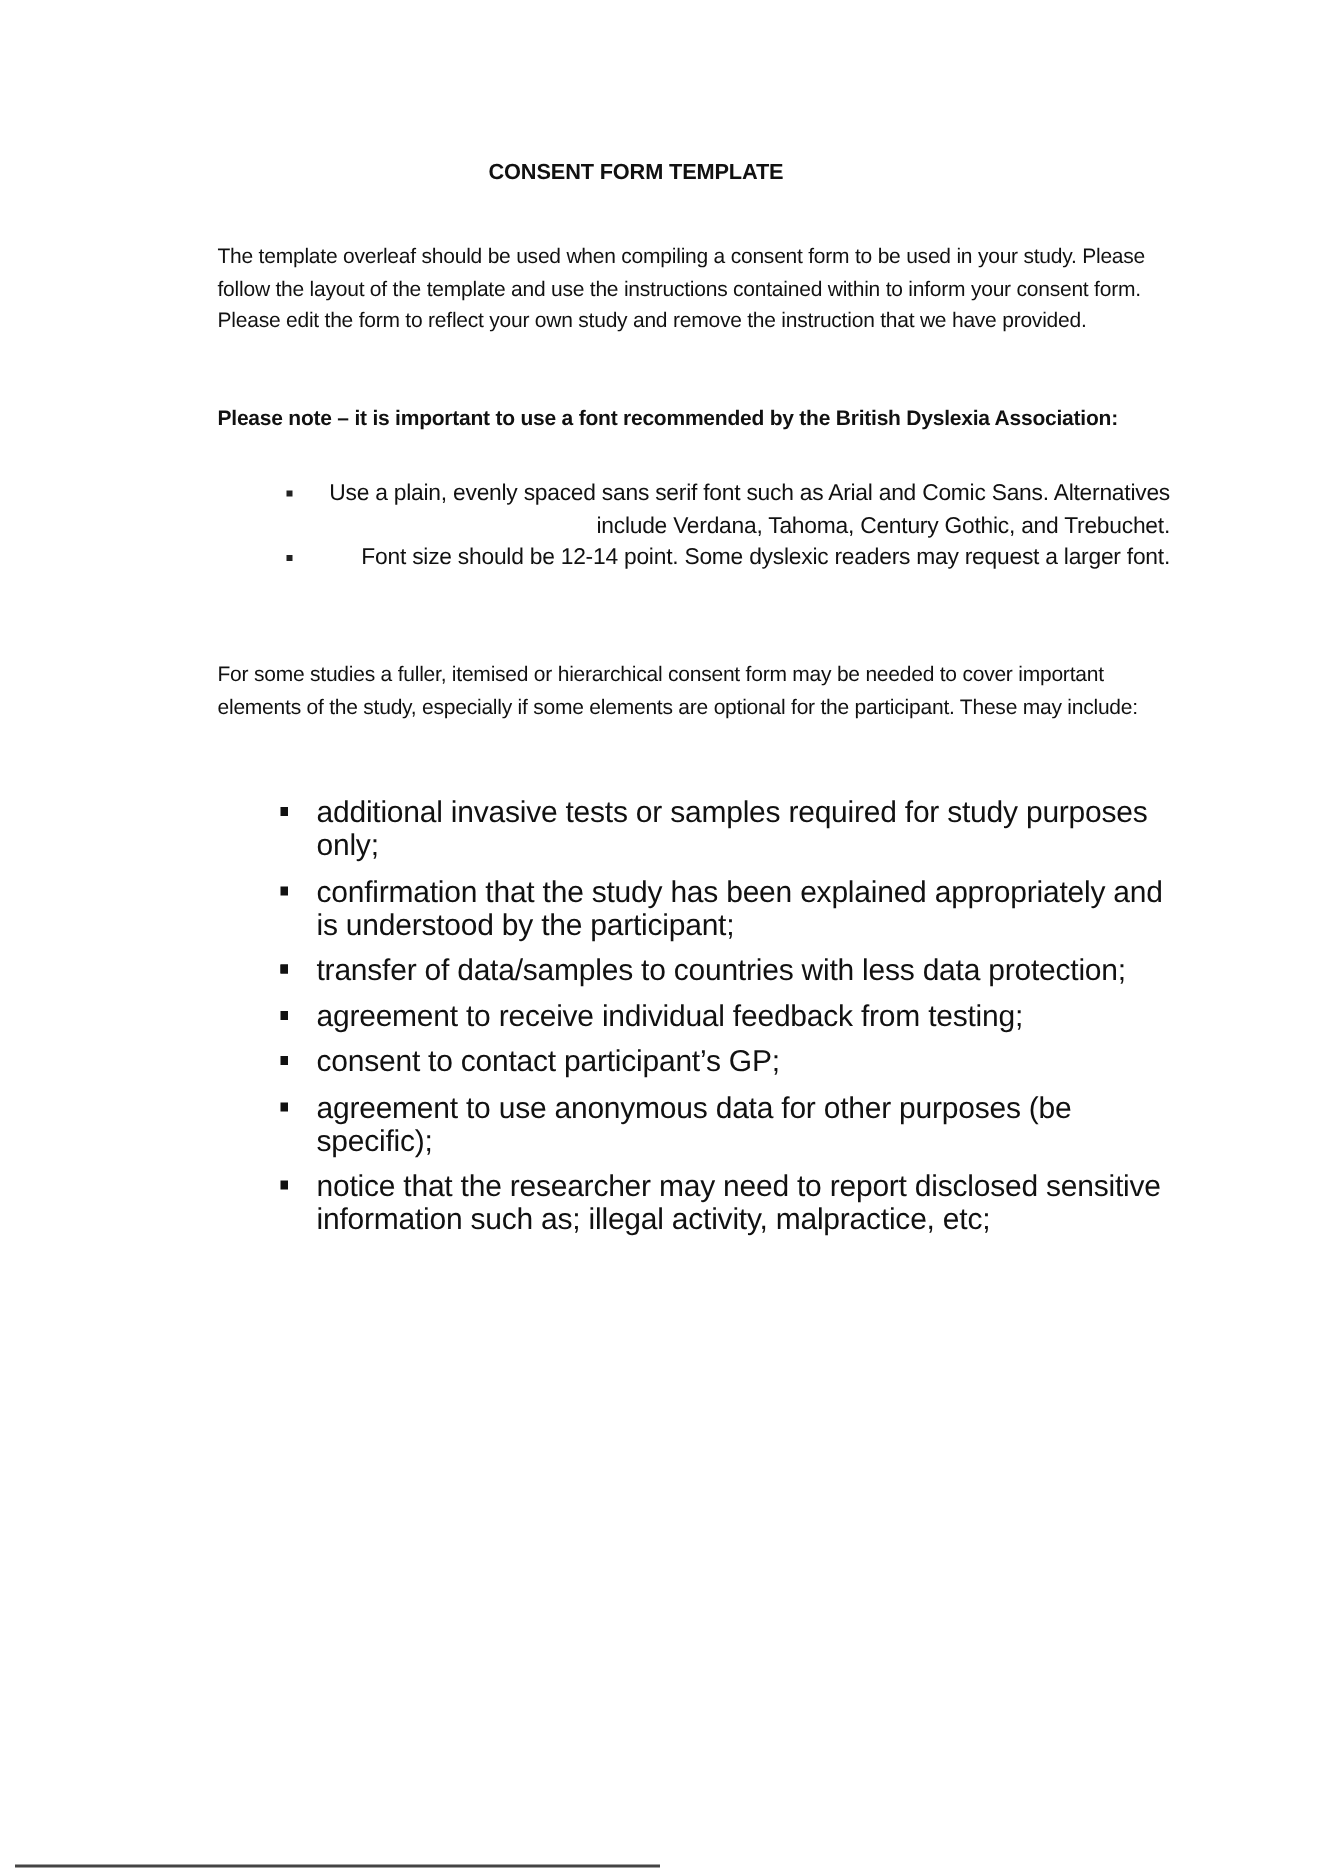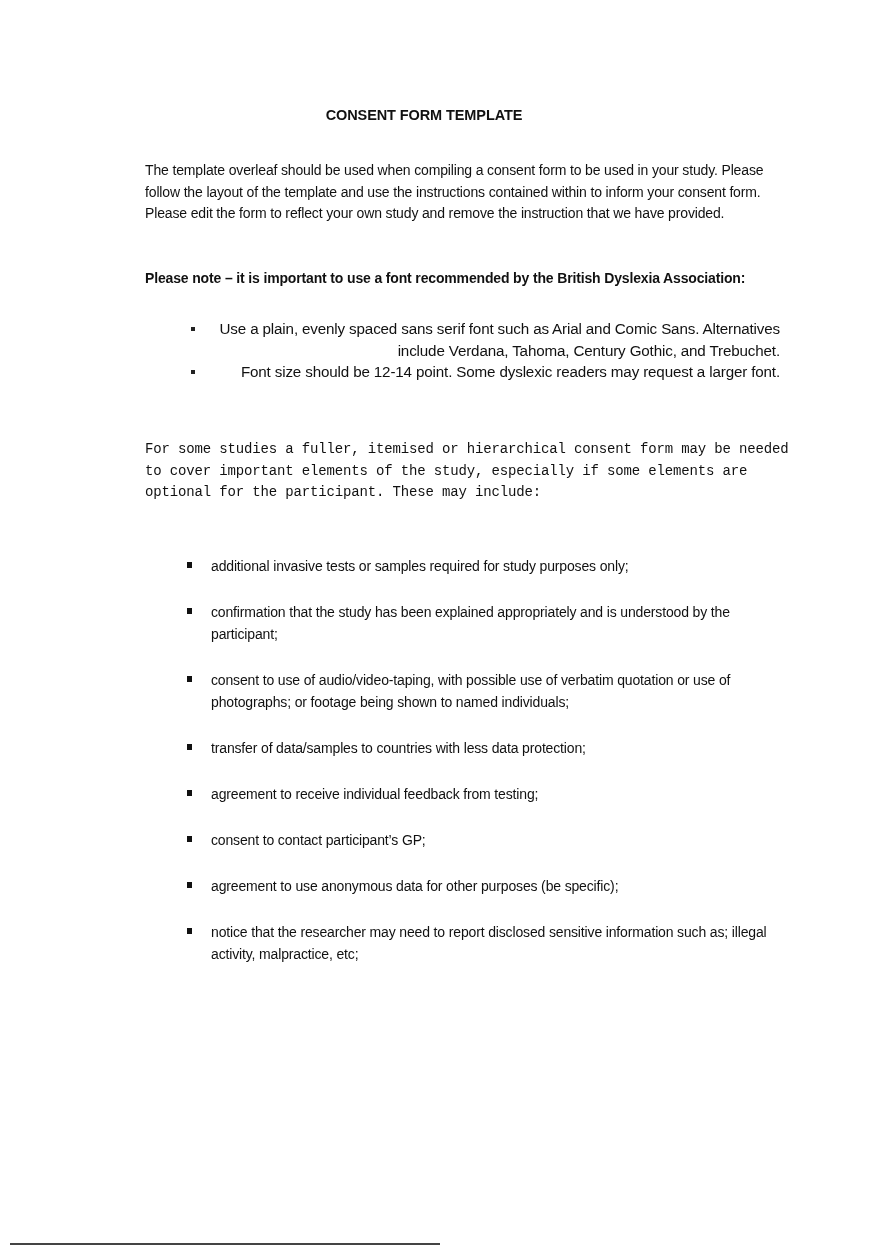--- a/index.html
+++ b/index.html
@@ -29,21 +29,21 @@
     }
     .list1 .bul {
       position: absolute; left: 1px; top: 9px; width: 4px; height: 4px; background: #222;
     }
     .list2 {
       position: absolute; left: 185px; top: 531px; width: 600px;
       margin: 0; padding: 0; list-style: none;
     }
     .list2 li {
       position: relative; padding-left: 26px; margin-bottom: 8.5px;
-      font-size: 14px; line-height: 22px; letter-spacing: -0.15px; margin-top: 24px;
+      font-size: 20px; line-height: 22px; letter-spacing: -0.15px;
     }
     .list2 .bul {
       position: absolute; left: 2px; top: 7px; width: 5px; height: 6px; background: #111;
     }
     .list2 .txt { display: inline; }
     .footer-rule {
       position: absolute; left: 10px; top: 1243px; width: 430px; height: 2px; background: #444;
     }
   </style>
 </head>
@@ -61,34 +61,33 @@
     <li>
       <span class="bul"></span>
       <span>Use a plain, evenly spaced sans serif font such as Arial and Comic Sans. Alternatives include Verdana, Tahoma, Century Gothic, and Trebuchet.</span>
     </li>
     <li>
       <span class="bul"></span>
       <span>Font size should be 12-14 point. Some dyslexic readers may request a larger font.</span>
     </li>
   </ul>
 
-  <p class="para" style="top:427px;font-family:Liberation Mono, monospace;">For some studies a fuller, itemised or hierarchical consent form may be needed to cover important elements of the study, especially if some elements are optional for the participant. These may include:</p>
+  <p class="para" style="top:427px;">For some studies a fuller, itemised or hierarchical consent form may be needed to cover important elements of the study, especially if some elements are optional for the participant. These may include:</p>
 
   <ul class="list2">
     <li>
       <span class="bul"></span>
       <span class="txt">additional invasive tests or samples required for study purposes only;</span>
     </li>
     <li>
       <span class="bul"></span>
       <span class="txt">confirmation that the study has been explained appropriately and is understood by the participant;</span>
     </li>
     <li>
       <span class="bul"></span>
-      <span class="txt">consent to use of audio/video-taping, with possible use of verbatim quotation or use of photographs; or footage being shown to named individuals;</span>
     </li>
     <li>
       <span class="bul"></span>
       <span class="txt">transfer of data/samples to countries with less data protection;</span>
     </li>
     <li>
       <span class="bul"></span>
       <span class="txt">agreement to receive individual feedback from testing;</span>
     </li>
     <li>

